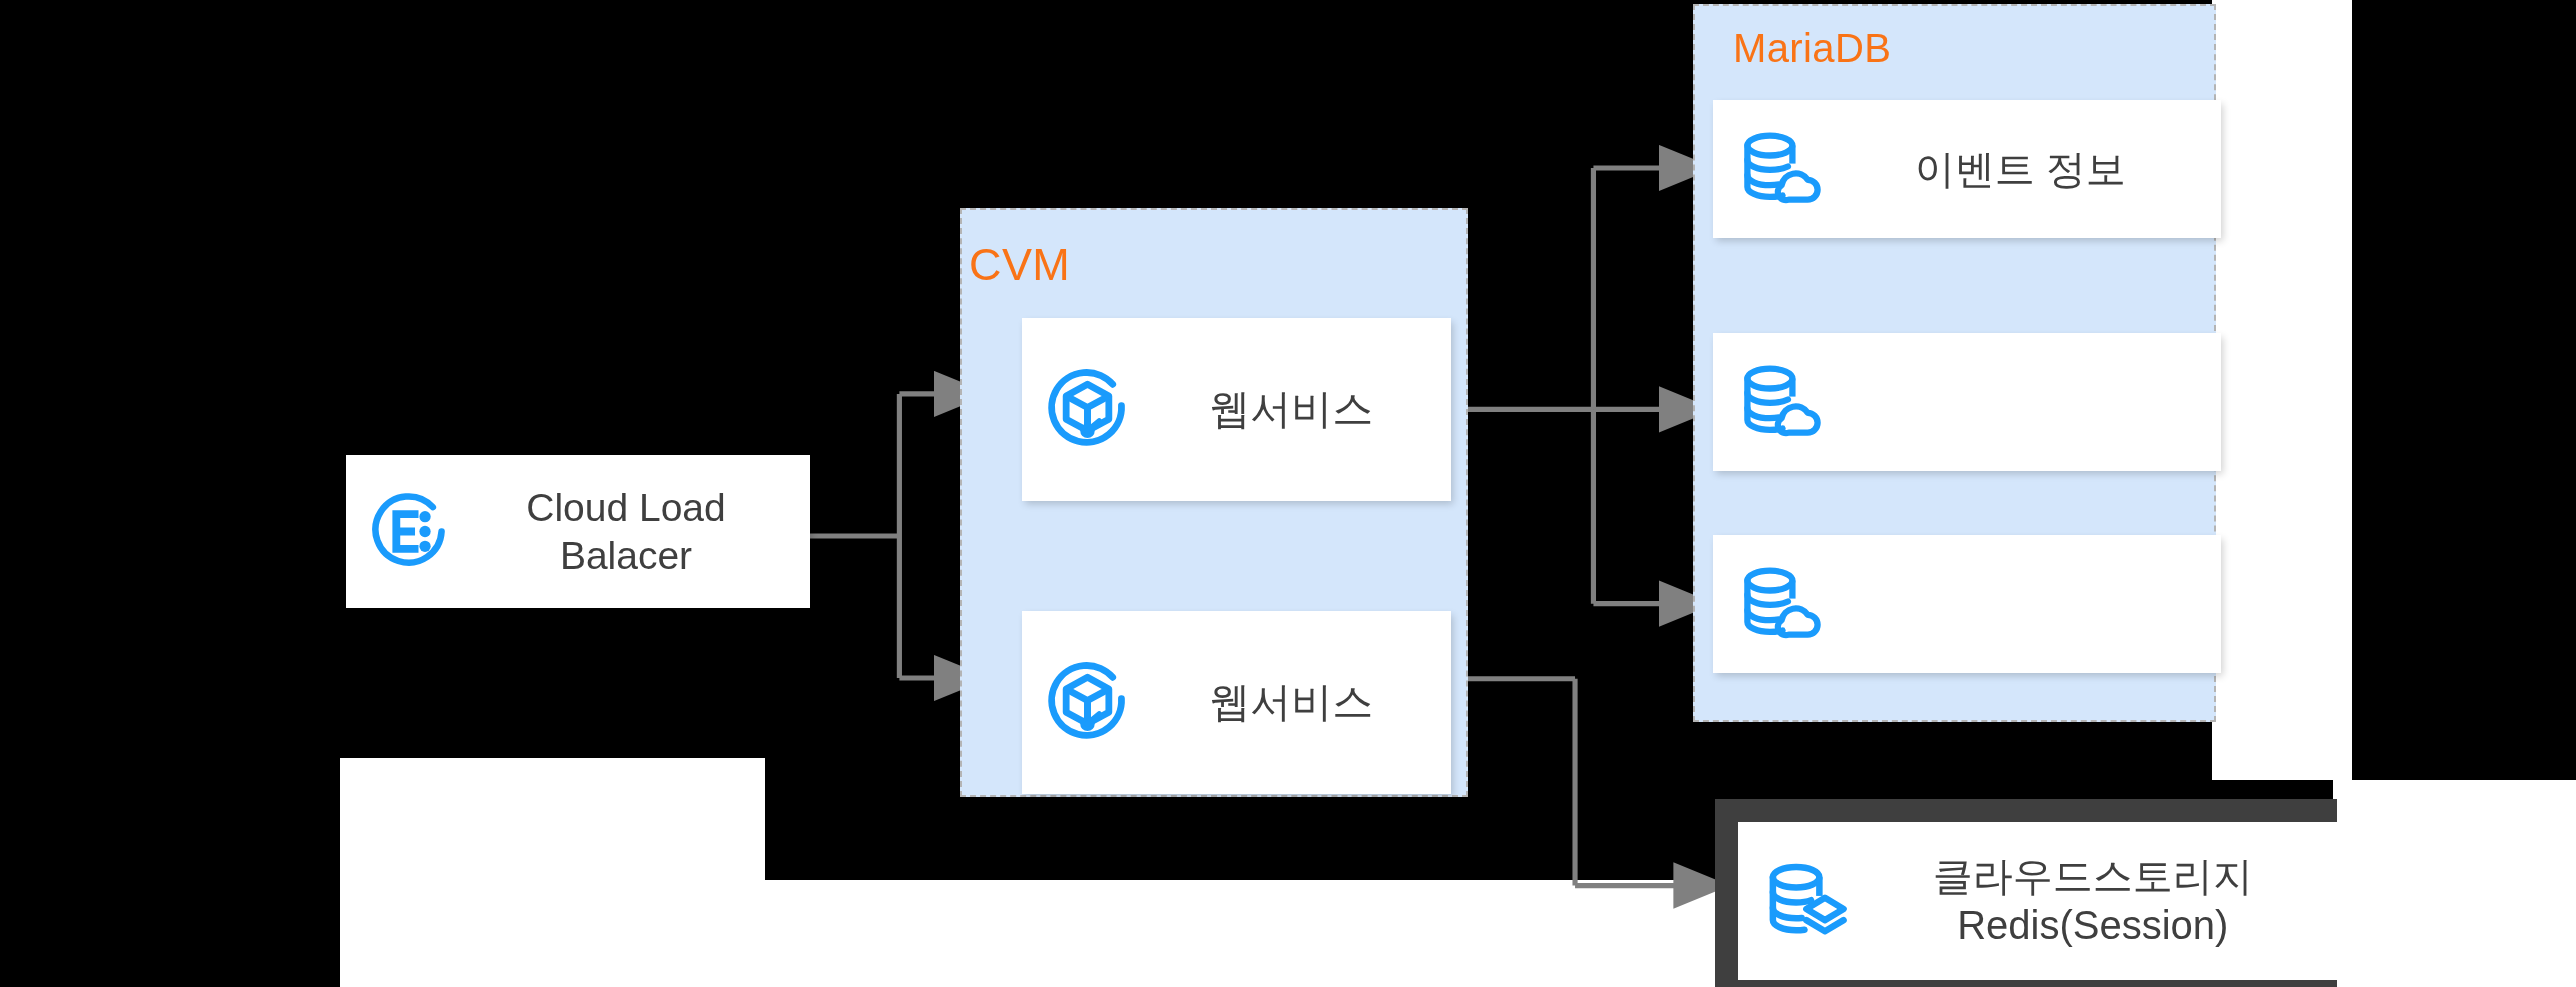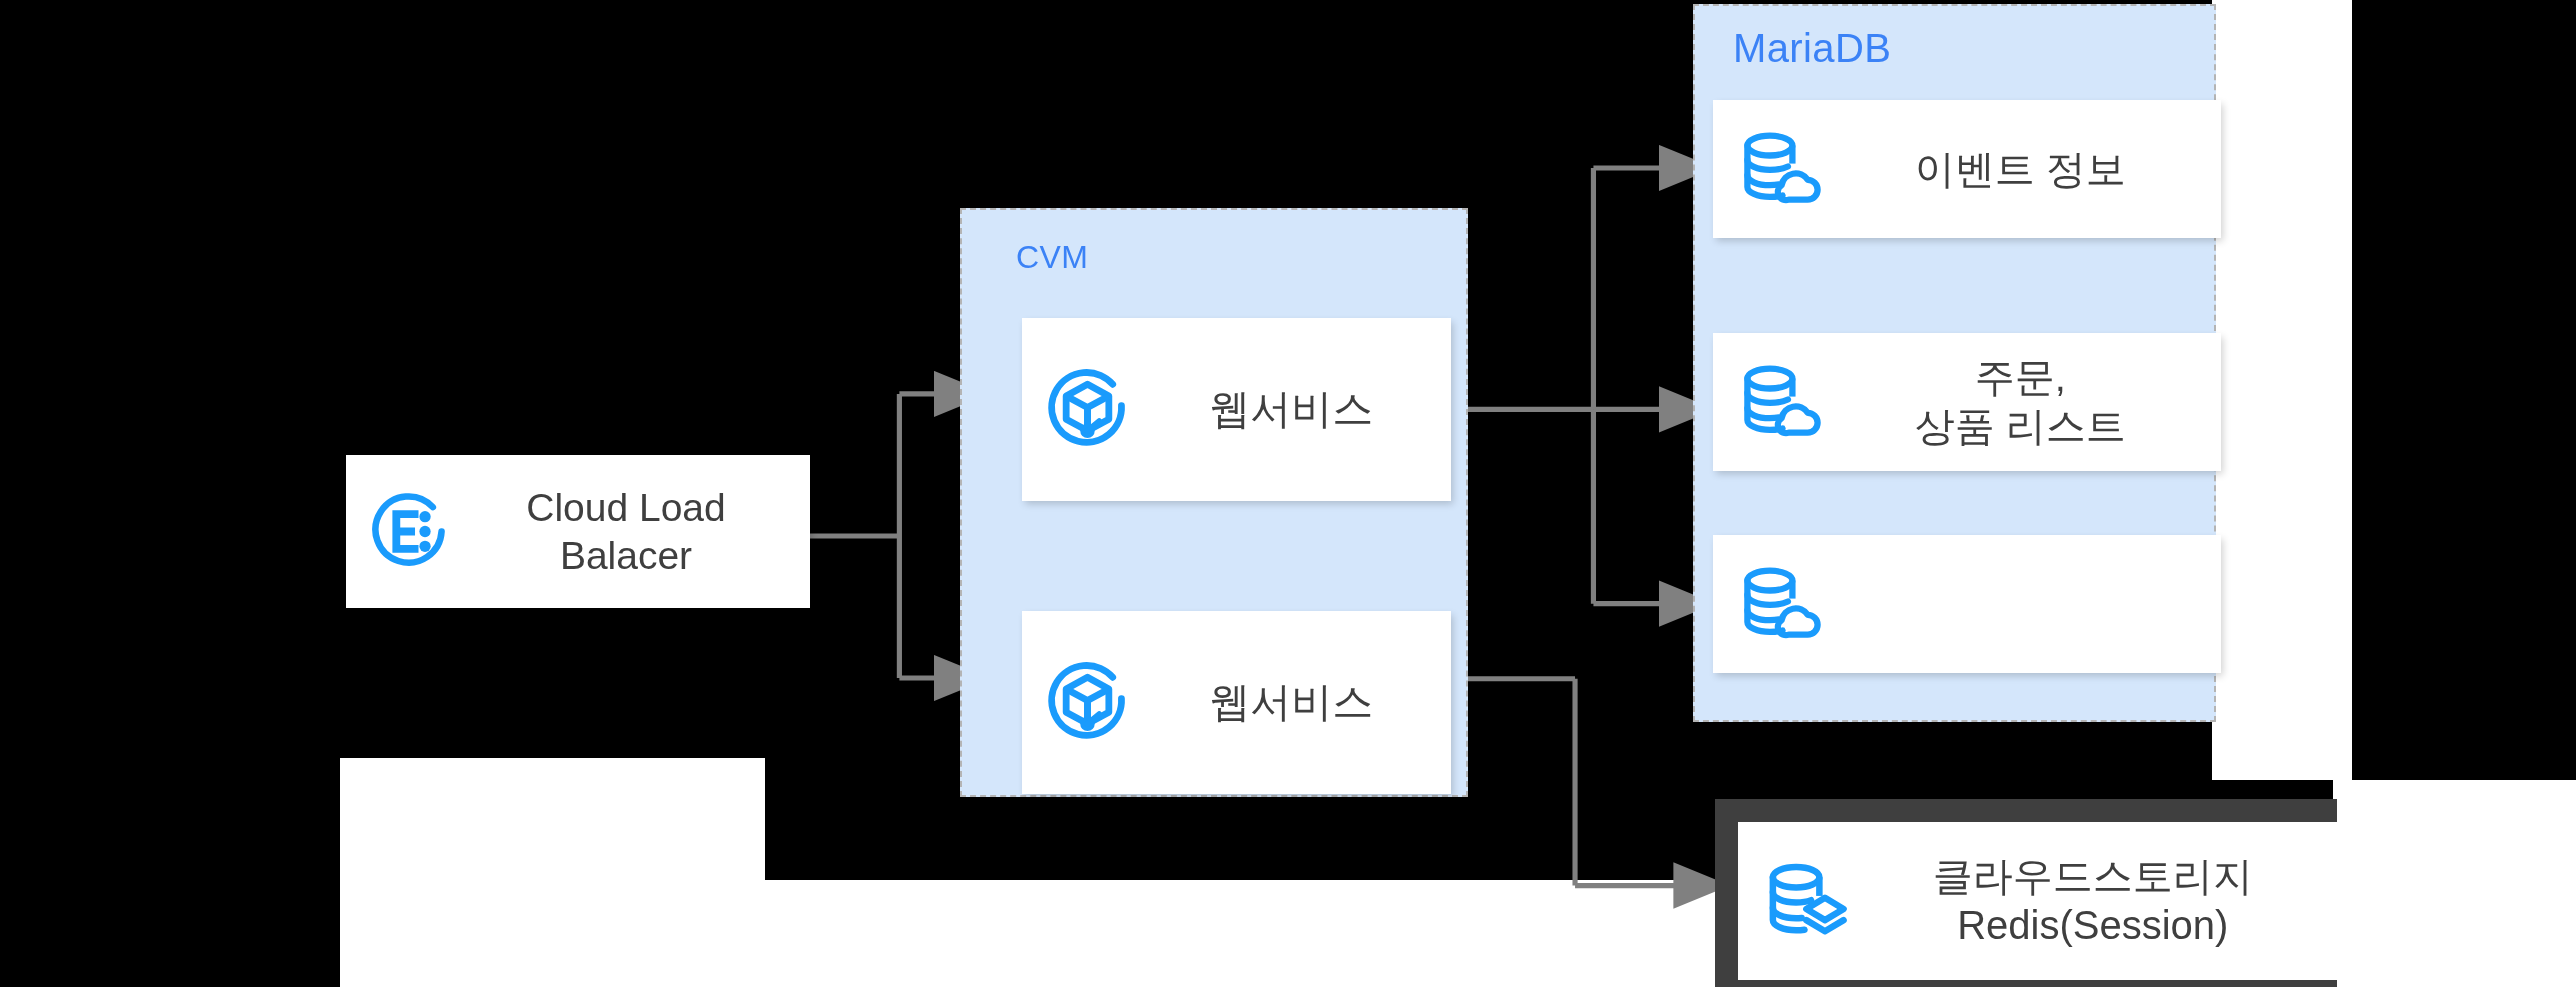--- a/index.html
+++ b/index.html
@@ -19,21 +19,21 @@
     color:#3f3f3f;line-height:1.22;white-space:pre-line;
     text-align:center;flex:1 1 auto;
   }
 
   
   .group{
     position:absolute;background:#d4e6fb;border:2.9px dashed #b4b4b4;
     box-sizing:border-box;
   }
   .group-title{
-    position:absolute;color:#3b82f6;font-weight:400;letter-spacing:0.4px;
+    position:absolute;color:#f97316;font-weight:400;letter-spacing:0.4px;
   }
 
   
   .darkframe{position:absolute;background:#3f3f3f;box-sizing:border-box;}
 
   svg.conn{position:absolute;left:0;top:0;width:2576px;height:988px;
            pointer-events:none;overflow:visible;}
 </style>
 </head>
 <body>
@@ -80,21 +80,21 @@
         <circle cx="69" cy="33" r="6.5" fill="#1a9bfc"></circle>
         <circle cx="69" cy="50" r="6.5" fill="#1a9bfc"></circle>
         <circle cx="69" cy="67" r="6.5" fill="#1a9bfc"></circle>
       </svg>
     </span>
     <span class="lbl" style="font-size:39px;">Cloud Load
 Balacer</span>
   </div>
 
   <div class="group" style="left:960px;top:208px;width:508px;height:589px;"></div>
-  <div class="group-title" style="left:1016px;top:239px;font-size:32px;">CVM</div>
+  <div class="group-title" style="left:969px;top:239px;font-size:45px;">CVM</div>
 
   <div class="card" style="left:1022px;top:318px;width:408px;height:183px;padding:0 10.3px;">
     <span class="ico" style="width:110px;height:110px;">
       <svg width="97" height="97" viewBox="0 0 100 100">
         <path d="M76 24 A36 36 0 1 0 85 46" fill="none" stroke="#1a9bfc" stroke-width="7" stroke-linecap="round"></path>
         <path d="M50 24 L72 36 L72 60 L50 72 L28 60 L28 36 Z" fill="none" stroke="#1a9bfc" stroke-width="7" stroke-linejoin="round"></path>
         <path d="M28 36 L50 48 L72 36 M50 48 L50 72" fill="none" stroke="#1a9bfc" stroke-width="7" stroke-linejoin="round"></path>
         <path d="M50 48 L50 66" stroke="#1a9bfc" stroke-width="7"></path>
         <circle cx="50" cy="72" r="7.5" fill="#1a9bfc"></circle>
         <path d="M50 72 L62 62" stroke="#1a9bfc" stroke-width="6" stroke-linecap="round"></path>
@@ -138,22 +138,20 @@
     <span class="ico" style="width:107px;height:107px;">
       <svg width="90" height="90" viewBox="0 0 100 100">
         <ellipse cx="41" cy="24" rx="25" ry="11" fill="none" stroke="#1a9bfc" stroke-width="7"></ellipse>
         <path d="M16 24 V70 C16 76 27 81 41 81 C46 81 51 80.4 55 79.4" fill="none" stroke="#1a9bfc" stroke-width="7" stroke-linecap="round"></path>
         <path d="M66 24 V44" fill="none" stroke="#1a9bfc" stroke-width="7"></path>
         <path d="M16 40 C16 46 27 51 41 51 C49 51 56 49.6 61 47.2" fill="none" stroke="#1a9bfc" stroke-width="7" stroke-linecap="round"></path>
         <path d="M16 57 C16 63 27 68 41 68 C45 68 48 67.7 51 67.2" fill="none" stroke="#1a9bfc" stroke-width="7" stroke-linecap="round"></path>
         <path d="M62 84 H83 A11 11 0 0 0 83 62 A16 16 0 0 0 54 68 A9 9 0 0 0 62 84 Z" fill="none" stroke="#1a9bfc" stroke-width="7" stroke-linejoin="round"></path>
       </svg>
     </span>
-    <span class="lbl" style="font-size:40px;">주문,
-상품 리스트</span>
   </div>
 
   <div class="card" style="left:1713px;top:535px;width:484px;height:138px;padding:0 11.8px;">
     <span class="ico" style="width:107px;height:107px;">
       <svg width="90" height="90" viewBox="0 0 100 100">
         <ellipse cx="41" cy="24" rx="25" ry="11" fill="none" stroke="#1a9bfc" stroke-width="7"></ellipse>
         <path d="M16 24 V70 C16 76 27 81 41 81 C46 81 51 80.4 55 79.4" fill="none" stroke="#1a9bfc" stroke-width="7" stroke-linecap="round"></path>
         <path d="M66 24 V44" fill="none" stroke="#1a9bfc" stroke-width="7"></path>
         <path d="M16 40 C16 46 27 51 41 51 C49 51 56 49.6 61 47.2" fill="none" stroke="#1a9bfc" stroke-width="7" stroke-linecap="round"></path>
         <path d="M16 57 C16 63 27 68 41 68 C45 68 48 67.7 51 67.2" fill="none" stroke="#1a9bfc" stroke-width="7" stroke-linecap="round"></path>

